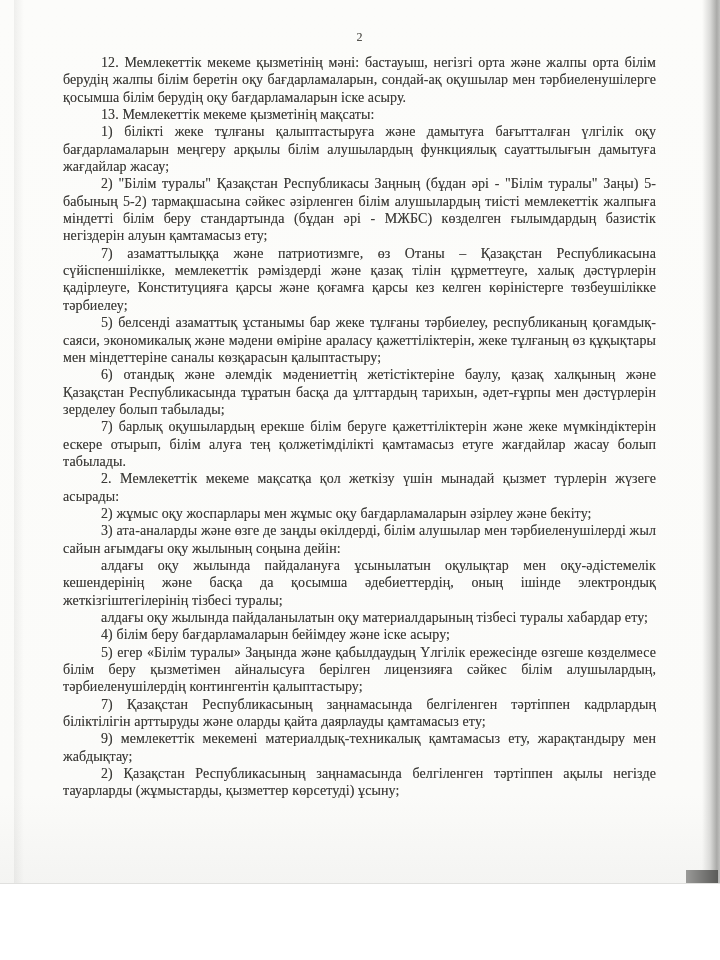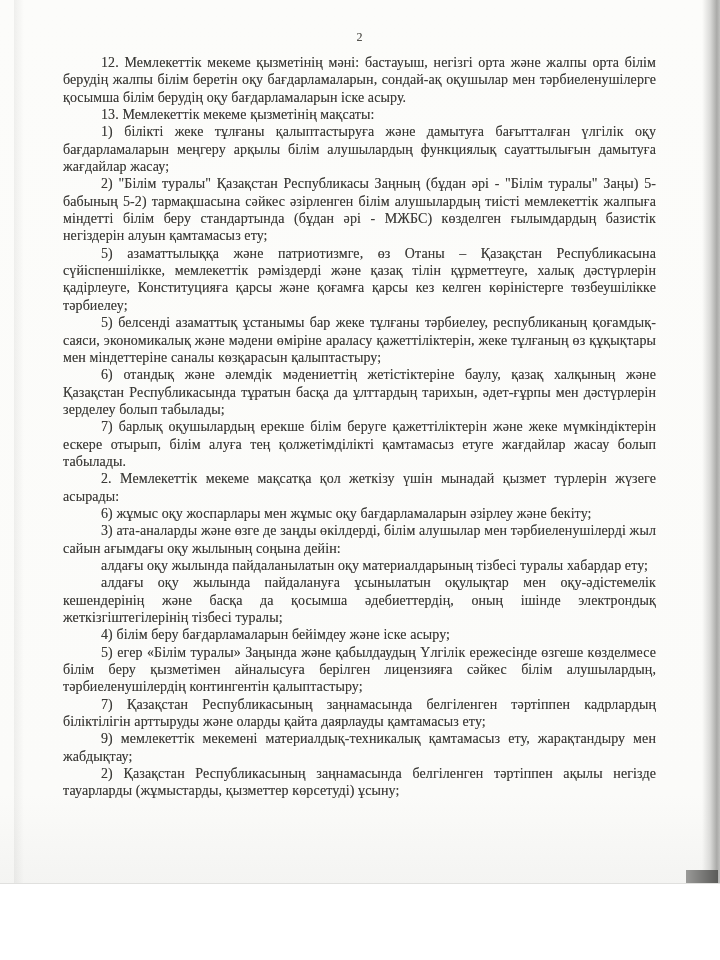--- a/index.html
+++ b/index.html
@@ -77,29 +77,29 @@
     <div class="edge-left"></div>
     <div class="edge-right"></div>
     <div class="edge-corner"></div>
     <div class="content">
       <div class="page-number">2</div>
       <div class="doc-body">
           <p class="para">12. Мемлекеттік мекеме қызметінің мәні: бастауыш, негізгі орта және жалпы орта білім берудің жалпы білім беретін оқу бағдарламаларын, сондай-ақ оқушылар мен тәрбиеленушілерге қосымша білім берудің оқу бағдарламаларын іске асыру.</p>
           <p class="para">13. Мемлекеттік мекеме қызметінің мақсаты:</p>
           <p class="para">1) білікті жеке тұлғаны қалыптастыруға және дамытуға бағытталған үлгілік оқу бағдарламаларын меңгеру арқылы білім алушылардың функциялық сауаттылығын дамытуға жағдайлар жасау;</p>
           <p class="para">2) "Білім туралы" Қазақстан Республикасы Заңның (бұдан әрі - "Білім туралы" Заңы) 5-бабының 5-2) тармақшасына сәйкес әзірленген білім алушылардың тиісті мемлекеттік жалпыға міндетті білім беру стандартында (бұдан әрі - МЖБС) көзделген ғылымдардың базистік негіздерін алуын қамтамасыз ету;</p>
-          <p class="para">5) азаматтылыққа және патриотизмге, өз Отаны – Қазақстан Республикасына сүйіспеншілікке, мемлекеттік рәміздерді және қазақ тілін құрметтеуге, халық дәстүрлерін қадірлеуге, Конституцияға қарсы және қоғамға қарсы кез келген көріністерге төзбеушілікке тәрбиелеу;</p>
+          <p class="para">7) азаматтылыққа және патриотизмге, өз Отаны – Қазақстан Республикасына сүйіспеншілікке, мемлекеттік рәміздерді және қазақ тілін құрметтеуге, халық дәстүрлерін қадірлеуге, Конституцияға қарсы және қоғамға қарсы кез келген көріністерге төзбеушілікке тәрбиелеу;</p>
           <p class="para">5) белсенді азаматтық ұстанымы бар жеке тұлғаны тәрбиелеу, республиканың қоғамдық-саяси, экономикалық және мәдени өміріне араласу қажеттіліктерін, жеке тұлғаның өз құқықтары мен міндеттеріне саналы көзқарасын қалыптастыру;</p>
           <p class="para">6) отандық және әлемдік мәдениеттің жетістіктеріне баулу, қазақ халқының және Қазақстан Республикасында тұратын басқа да ұлттардың тарихын, әдет-ғұрпы мен дәстүрлерін зерделеу болып табылады;</p>
           <p class="para">7) барлық оқушылардың ерекше білім беруге қажеттіліктерін және жеке мүмкіндіктерін ескере отырып, білім алуға тең қолжетімділікті қамтамасыз етуге жағдайлар жасау болып табылады.</p>
           <p class="para">2. Мемлекеттік мекеме мақсатқа қол жеткізу үшін мынадай қызмет түрлерін жүзеге асырады:</p>
-          <p class="para">6) жұмыс оқу жоспарлары мен жұмыс оқу бағдарламаларын әзірлеу және бекіту;</p>
+          <p class="para">2) жұмыс оқу жоспарлары мен жұмыс оқу бағдарламаларын әзірлеу және бекіту;</p>
           <p class="para">3) ата-аналарды және өзге де заңды өкілдерді, білім алушылар мен тәрбиеленушілерді жыл сайын ағымдағы оқу жылының соңына дейін:</p>
+          <p class="para">алдағы оқу жылында пайдалануға ұсынылатын оқулықтар мен оқу-әдістемелік кешендерінің және басқа да қосымша әдебиеттердің, оның ішінде электрондық жеткізгіштегілерінің тізбесі туралы;</p>
           <p class="para">алдағы оқу жылында пайдаланылатын оқу материалдарының тізбесі туралы хабардар ету;</p>
-          <p class="para">алдағы оқу жылында пайдалануға ұсынылатын оқулықтар мен оқу-әдістемелік кешендерінің және басқа да қосымша әдебиеттердің, оның ішінде электрондық жеткізгіштегілерінің тізбесі туралы;</p>
           <p class="para">4) білім беру бағдарламаларын бейімдеу және іске асыру;</p>
           <p class="para">5) егер «Білім туралы» Заңында және қабылдаудың Үлгілік ережесінде өзгеше көзделмесе білім беру қызметімен айналысуға берілген лицензияға сәйкес білім алушылардың, тәрбиеленушілердің контингентін қалыптастыру;</p>
           <p class="para">7) Қазақстан Республикасының заңнамасында белгіленген тәртіппен кадрлардың біліктілігін арттыруды және оларды қайта даярлауды қамтамасыз ету;</p>
           <p class="para">9) мемлекеттік мекемені материалдық-техникалық қамтамасыз ету, жарақтандыру мен жабдықтау;</p>
           <p class="para">2) Қазақстан Республикасының заңнамасында белгіленген тәртіппен ақылы негізде тауарларды (жұмыстарды, қызметтер көрсетуді) ұсыну;</p>
         </div>
     </div>
   </div>
 </div>
 

